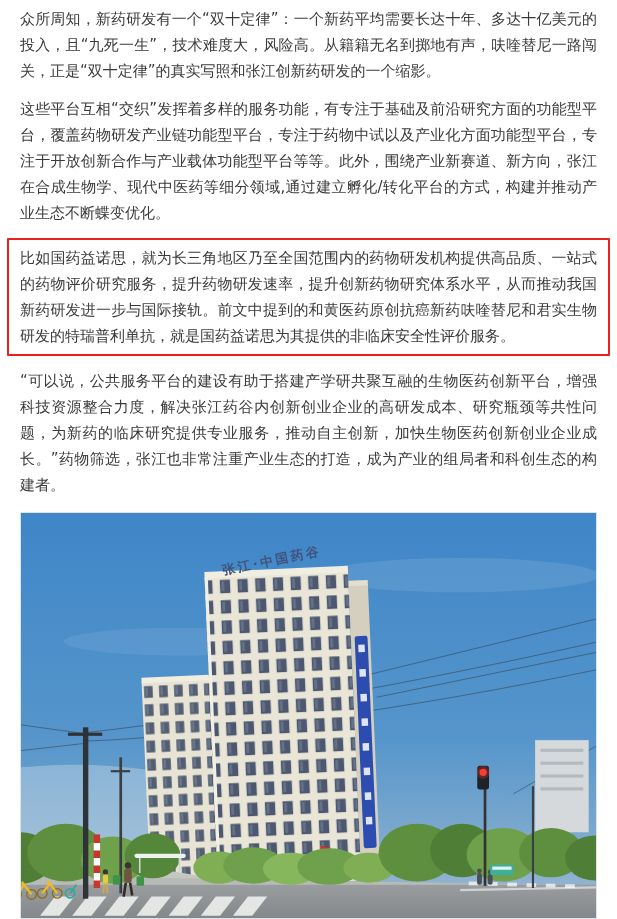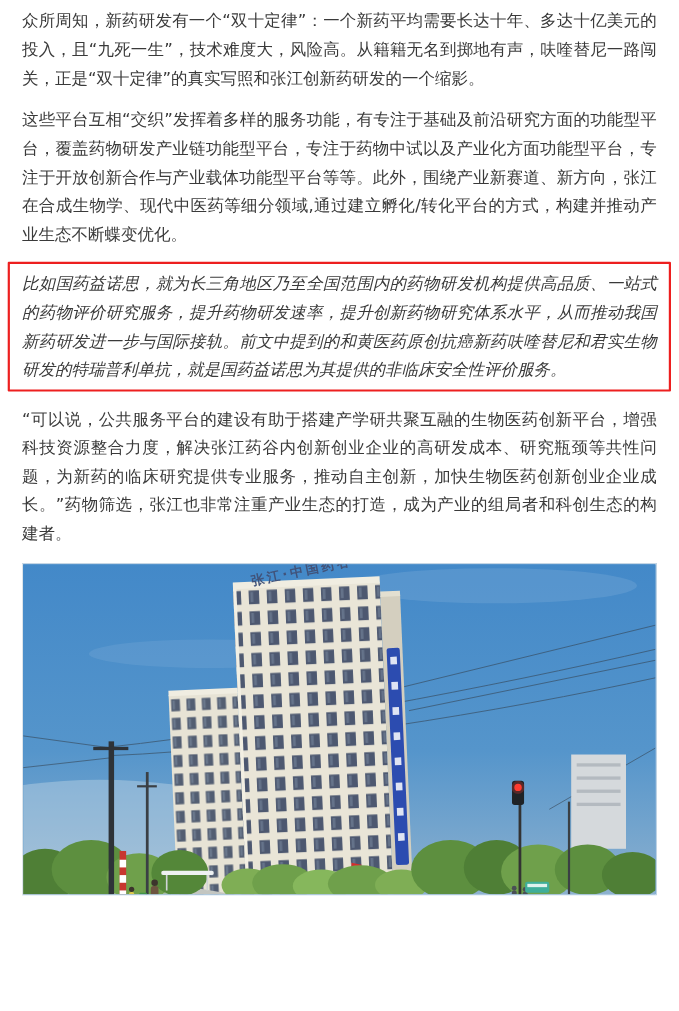--- a/index.html
+++ b/index.html
@@ -1,30 +1,30 @@
 <!DOCTYPE html>
 <html><head>
 <meta charset="utf-8">
 <style>
   html,body{margin:0;padding:0;background:#ffffff;}
   .page{
-    width:617px;height:814px;box-sizing:border-box;
+    width:617px;height:919px;box-sizing:border-box;
     padding:6px 20px 0;background:#ffffff;overflow:hidden;
     display:flex;flex-direction:column;
     font-family:"DejaVu Sans","Liberation Sans",sans-serif;
   }
   p.para{
     margin:0 0 12px;font-size:15px;line-height:26px;
     color:#3a3a3a;text-align:justify;word-break:break-all;
   }
   .highlight-box{
     border:2px solid #ed1f1f;border-radius:1px;
     margin:0 -13px 12px;padding:5px 11px;background:#ffffff;
   }
-  .highlight-box p.para{margin:0;font-style:italic;}
+  .highlight-box p.para{margin:0;}
   figure.photo-frame{
     margin:2px 0 0;flex:1 1 auto;min-height:0;
     border:1px solid #dde4ea;overflow:hidden;background:#4189c8;
   }
   figure.photo-frame svg{display:block;width:100%;height:100%;}
   .roof-sign{
     font-family:"DejaVu Sans",sans-serif;font-size:12px;
     letter-spacing:2.5px;fill:#41537a;font-weight:bold;
   }
 </style>

